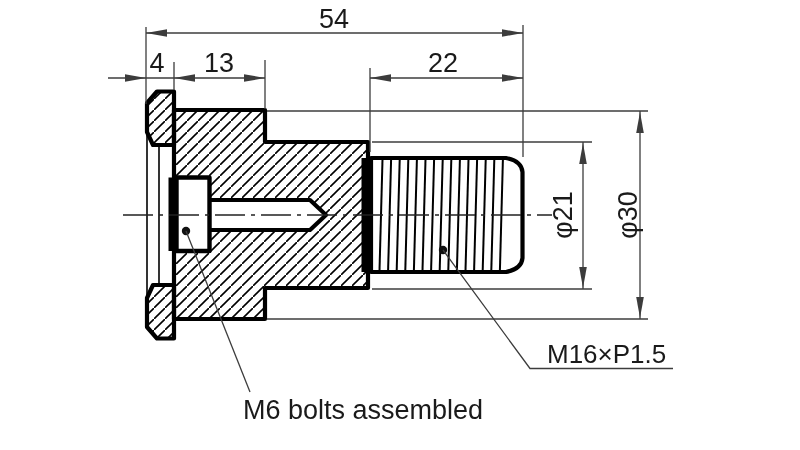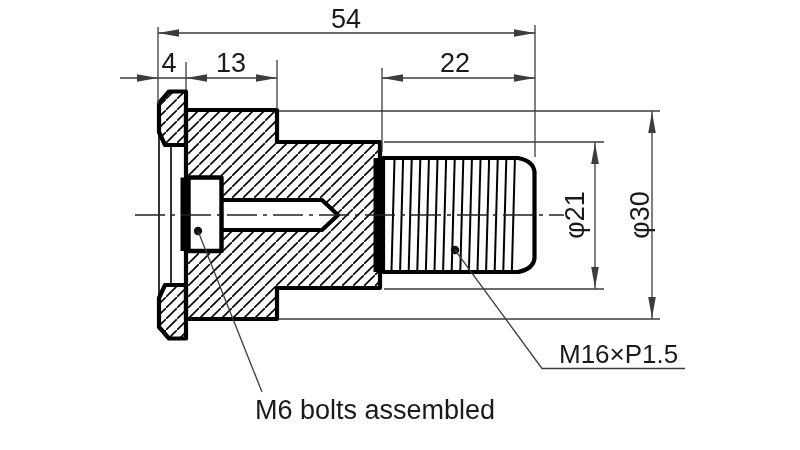--- a/index.html
+++ b/index.html
@@ -1,17 +1,17 @@
 <!DOCTYPE html>
 <html><head>
 <meta charset="utf-8">
 <style>
   html,body{margin:0;padding:0;background:#ffffff;}
   .stage{position:relative;width:696px;height:450px;background:#ffffff;overflow:hidden;
-         font-family:"Liberation Sans", sans-serif;margin-left:12px;}
+         font-family:"Liberation Sans", sans-serif;}
   svg{display:block}
   .dimtext{font-family:"Liberation Sans", sans-serif;font-size:27px;fill:#1a1a1a;}
   .notetext{font-family:"Liberation Sans", sans-serif;font-size:26px;fill:#1a1a1a;}
   .thin{stroke:#3c3c3c;stroke-width:1.3;fill:none;}
   .arrow{fill:#3c3c3c;stroke:none;}
   .outline{stroke:#000;stroke-width:4.2;stroke-linejoin:round;stroke-linecap:round;}
   .edge{stroke:#000;stroke-width:1.6;fill:none;}
 </style>
 </head>
 <body>

